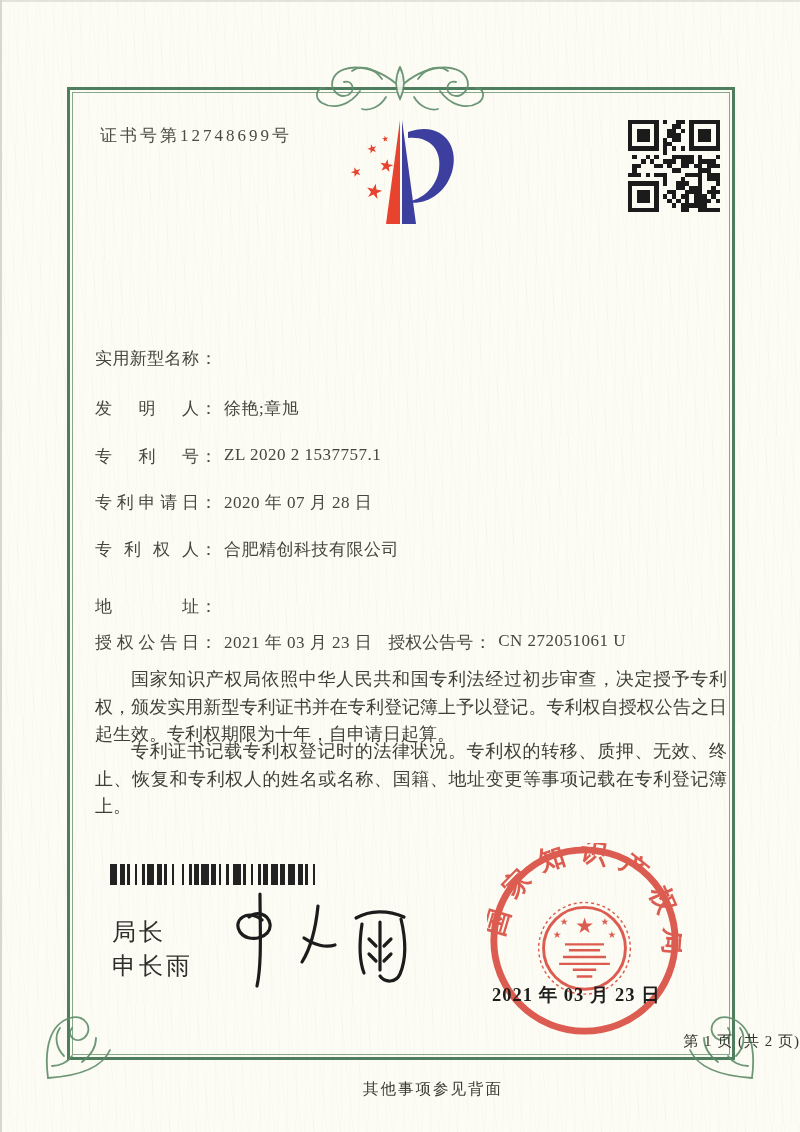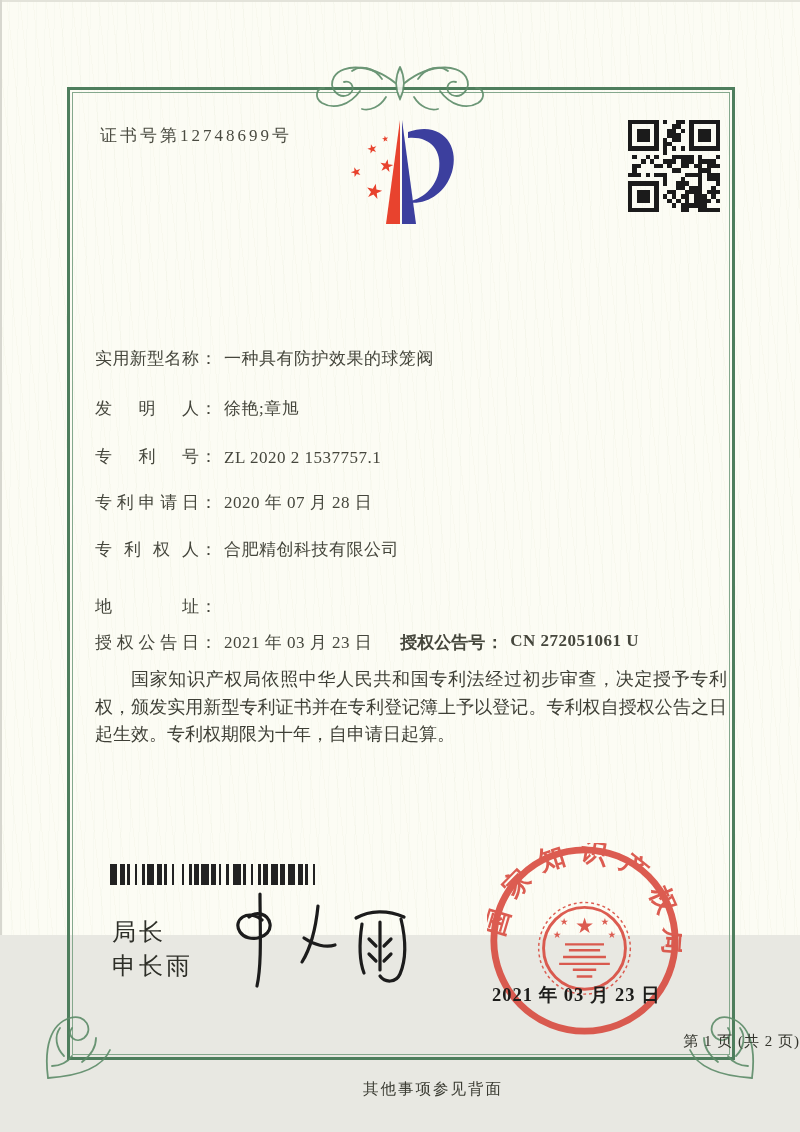--- a/index.html
+++ b/index.html
@@ -5,40 +5,40 @@
   :root{
     --green:#4e7e5d;
     --green-light:#85a88d;
     --ink:#3f4037;
     --red:#d8473b;
     --blue:#3c3f9e;
   }
   html,body{margin:0;padding:0;}
   body{width:800px;height:1132px;overflow:hidden;background:#e8e8e2;}
   .page{
-    position:relative;width:800px;height:935px;
+    position:relative;width:800px;height:1132px;
     background:
       repeating-linear-gradient(91deg, rgba(150,180,150,.04) 0 1px, transparent 1px 9px),
       repeating-linear-gradient(84deg, rgba(190,190,140,.05) 0 1px, transparent 1px 13px),
       #fcfcf4;
     font-family:"Liberation Serif","DejaVu Serif",serif;
     color:var(--ink);
     box-shadow:inset 2px 0 0 #d7d7cf, inset 0 2px 0 #e3e3da;
   }
   .frame{position:absolute;left:67px;top:87px;width:662px;height:967px;border:3px solid var(--green);}
   .frame-inner{position:absolute;inset:2px;border:1px solid var(--green-light);}
   .abs{position:absolute;}
   .cert-no{left:100px;top:124px;font-size:17px;letter-spacing:3px;color:#4a4b41;}
   .title{left:0;top:248px;width:800px;text-align:center;font-size:41px;font-weight:600;letter-spacing:10px;color:#161613;}
-  .row{position:absolute;left:95px;display:flex;align-items:flex-end;font-size:17px;color:#45463c;}
+  .row{position:absolute;left:95px;display:flex;align-items:flex-start;font-size:17px;color:#45463c;}
   .flabel{display:inline-block;width:104px;text-align:justify;text-align-last:justify;white-space:nowrap;}
   .colon{margin:0 2px 0 1px;}
   .fvalue{margin-left:5px;letter-spacing:.5px;}
   .addr-value{width:478px;line-height:24px;}
-  .pair2{margin-left:28px;display:flex;font-weight:bold;}
+  .pair2{margin-left:16px;display:flex;}
   .para{position:absolute;left:95px;width:632px;font-size:18px;line-height:27.5px;text-indent:2em;color:#3e3f36;text-align:justify;}
   .official{left:112px;font-size:24px;letter-spacing:3px;color:#2e2f28;}
   .seal-date{left:492px;top:982px;font-size:18.5px;letter-spacing:1px;color:#1d1d1b;font-weight:600;}
   .page-info{left:0;top:1032px;width:800px;text-align:right;font-size:15px;color:#33342c;letter-spacing:1px;}
   .back-note{left:0;top:1079px;width:800px;text-align:center;font-size:15.5px;color:#3a3b32;letter-spacing:2px;padding-left:33px;}
   svg{display:block;}
   .logo-star{fill:#e8432e;}
 </style>
 </head>
 <body>
@@ -242,21 +242,20 @@
         <rect x="18" y="20" width="1" height="1" fill="#1b1b1b"></rect>
         <rect x="19" y="20" width="1" height="1" fill="#1b1b1b"></rect>
         <rect x="20" y="20" width="1" height="1" fill="#1b1b1b"></rect>
       </svg>
   </div>
 
 
   <div class="row" style="top:347px">
     <span class="flabel">实用新型名称</span>
       <span class="colon">：</span>
-    <span class="fvalue">一种具有防护效果的球笼阀</span>
   </div>
   <div class="row" style="top:397px">
     <span class="flabel">发明人</span>
       <span class="colon">：</span>
     <span class="fvalue">徐艳;章旭</span>
   </div>
   <div class="row" style="top:445px">
     <span class="flabel">专利号</span>
       <span class="colon">：</span>
     <span class="fvalue">ZL 2020 2 1537757.1</span>
@@ -280,20 +279,21 @@
       <span class="colon">：</span>
     <span class="fvalue">2021 年 03 月 23 日</span>
     <span class="pair2">
       <span>授权公告号</span>
         <span class="colon">：</span>
       <span class="fvalue">CN 272051061 U</span>
     </span>
   </div>
 
   <div class="para" style="top:666px">国家知识产权局依照中华人民共和国专利法经过初步审查，决定授予专利权，颁发实用新型专利证书并在专利登记簿上予以登记。专利权自授权公告之日起生效。专利权期限为十年，自申请日起算。</div>
+  <div class="para" style="top:738px">专利证书记载专利权登记时的法律状况。专利权的转移、质押、无效、终止、恢复和专利权人的姓名或名称、国籍、地址变更等事项记载在专利登记簿上。</div>
 
   <div class="abs" style="left:110px;top:864px;width:205px;height:21px">
     <svg id="barcode" width="205" height="21" viewBox="0 0 100 21" preserveAspectRatio="none" shape-rendering="crispEdges">
         <rect x="0" y="0" width="3.6144578313253017" height="21" fill="#222"></rect>
         <rect x="4.819277108433735" y="0" width="2.4096385542168677" height="21" fill="#222"></rect>
         <rect x="8.433734939759038" y="0" width="1.2048192771084338" height="21" fill="#222"></rect>
         <rect x="12.04819277108434" y="0" width="1.2048192771084338" height="21" fill="#222"></rect>
         <rect x="15.662650602409641" y="0" width="1.2048192771084338" height="21" fill="#222"></rect>
         <rect x="18.07228915662651" y="0" width="3.6144578313253017" height="21" fill="#222"></rect>
         <rect x="22.89156626506025" y="0" width="2.4096385542168677" height="21" fill="#222"></rect>

